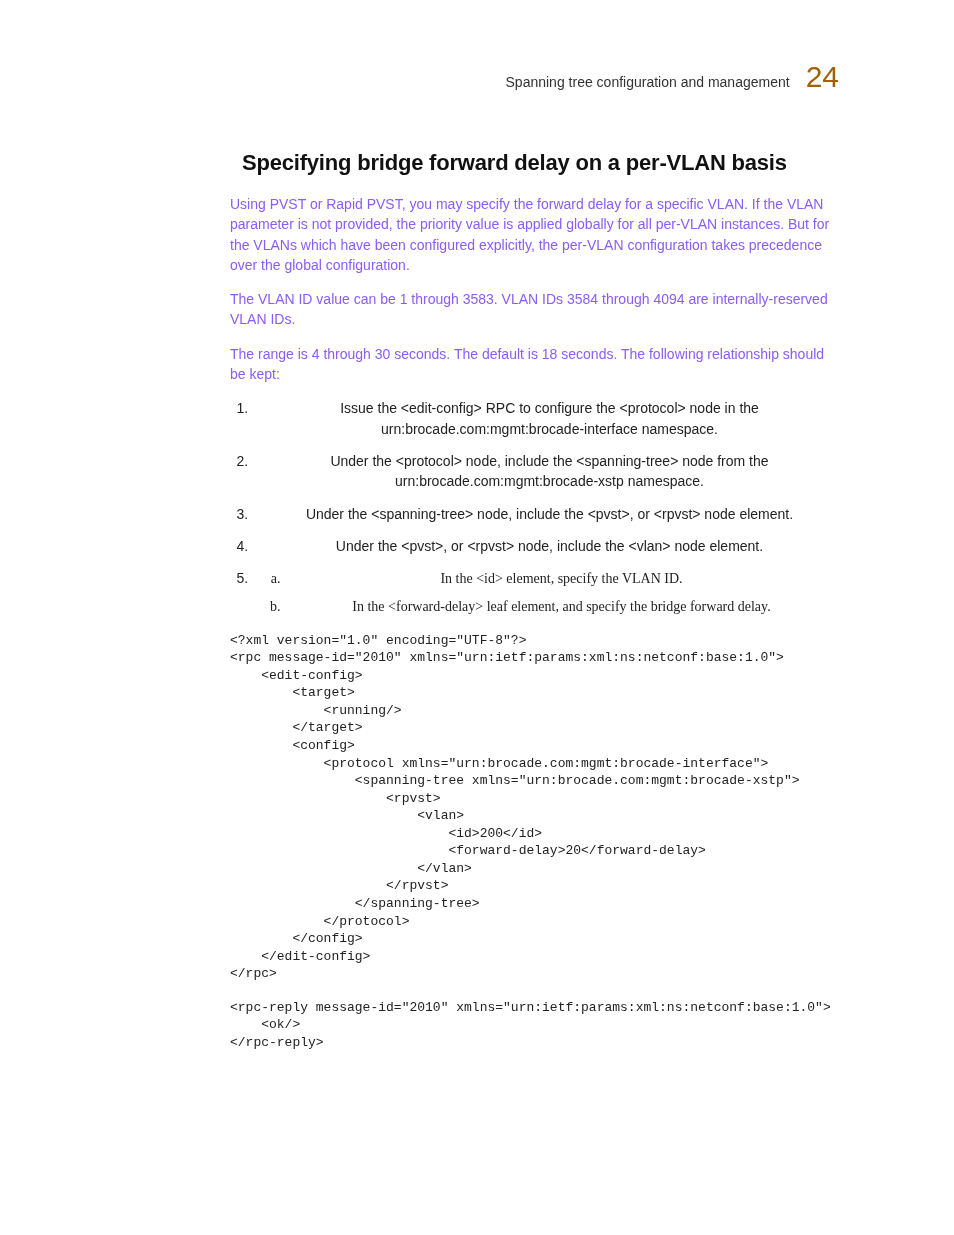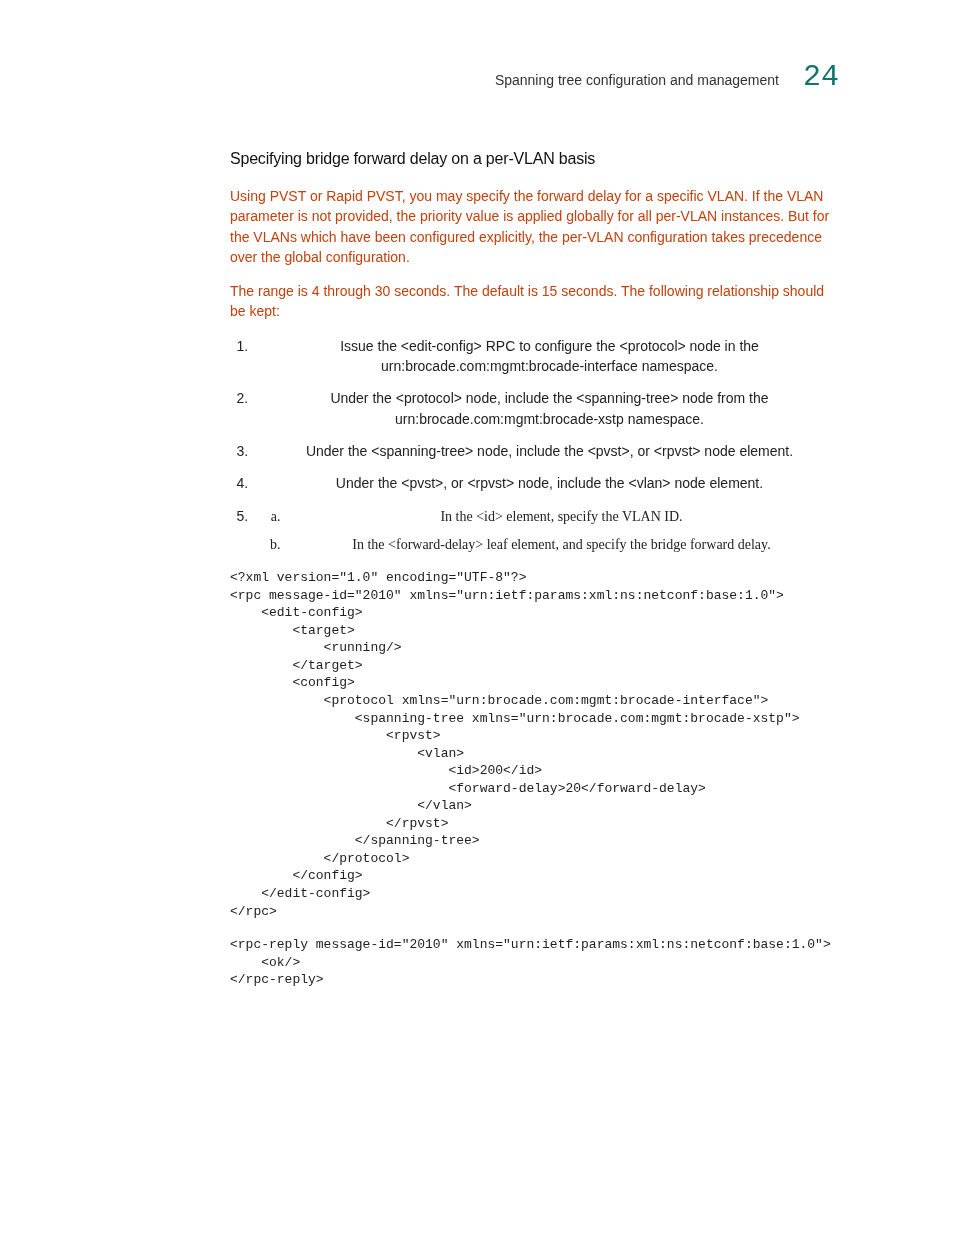--- a/index.html
+++ b/index.html
@@ -13,46 +13,46 @@
     width: 954px;
     height: 1235px;
     position: relative;
     box-sizing: border-box;
     padding: 60px 115px 60px 230px;
   }
   .running-head {
     display: flex;
     justify-content: flex-end;
     align-items: baseline;
-    gap: 24px;
+    gap: 16px;
     margin-bottom: 56px;
   }
   .running-title {
     font-size: 14px;
     color: #333;
   }
   .chapter-num {
     font-size: 30px;
     font-weight: 400;
-    font-family: Liberation Mono, monospace;
-    color: #0f766e;
+    font-family: Liberation Sans, sans-serif;
+    color: #a16207;
   }
   h2.section-title {
     font-family: "Helvetica Neue", Arial, sans-serif;
-    font-weight: 400;
-    font-size: 16px;
+    font-weight: 700;
+    font-size: 22px;
     letter-spacing: -0.2px;
-    margin: 0 0 18px 0;
+    margin: 0 0 18px 12px;
     color: #111;
   }
   p.body {
     font-size: 14px;
     line-height: 1.45;
     margin: 0 0 14px 0;
-    color: #c2410c;
+    color: #8b5cf6;
   }
   ol.steps {
     margin: 0 0 14px 0;
     padding-left: 22px;
     font-size: 14px;
     line-height: 1.45;
   }
   ol.steps > li {
     margin-bottom: 12px;
     padding-left: 8px;
@@ -83,22 +83,23 @@
 
   <div class="running-head">
     <span class="running-title">Spanning tree configuration and management</span>
     <span class="chapter-num">24</span>
   </div>
 
   <h2 class="section-title">Specifying bridge forward delay on a per-VLAN basis</h2>
 
   <p class="body">Using PVST or Rapid PVST, you may specify the forward delay for a specific VLAN. If the VLAN parameter is not provided, the priority value is applied globally for all per-VLAN instances. But for the VLANs which have been configured explicitly, the per-VLAN configuration takes precedence over the global configuration.</p>
 
+  <p class="body">The VLAN ID value can be 1 through 3583. VLAN IDs 3584 through 4094 are internally-reserved VLAN IDs.</p>
 
-  <p class="body">The range is 4 through 30 seconds. The default is 15 seconds. The following relationship should be kept:</p>
+  <p class="body">The range is 4 through 30 seconds. The default is 18 seconds. The following relationship should be kept:</p>
 
 
 
   <ol class="steps">
     <li>Issue the &lt;edit-config&gt; RPC to configure the &lt;protocol&gt; node in the urn:brocade.com:mgmt:brocade-interface namespace.</li>
     <li>Under the &lt;protocol&gt; node, include the &lt;spanning-tree&gt; node from the urn:brocade.com:mgmt:brocade-xstp namespace.</li>
     <li>Under the &lt;spanning-tree&gt; node, include the &lt;pvst&gt;, or &lt;rpvst&gt; node element.</li>
     <li>Under the &lt;pvst&gt;, or &lt;rpvst&gt; node, include the &lt;vlan&gt; node element.</li>
     <li>
       <ol class="sub">

